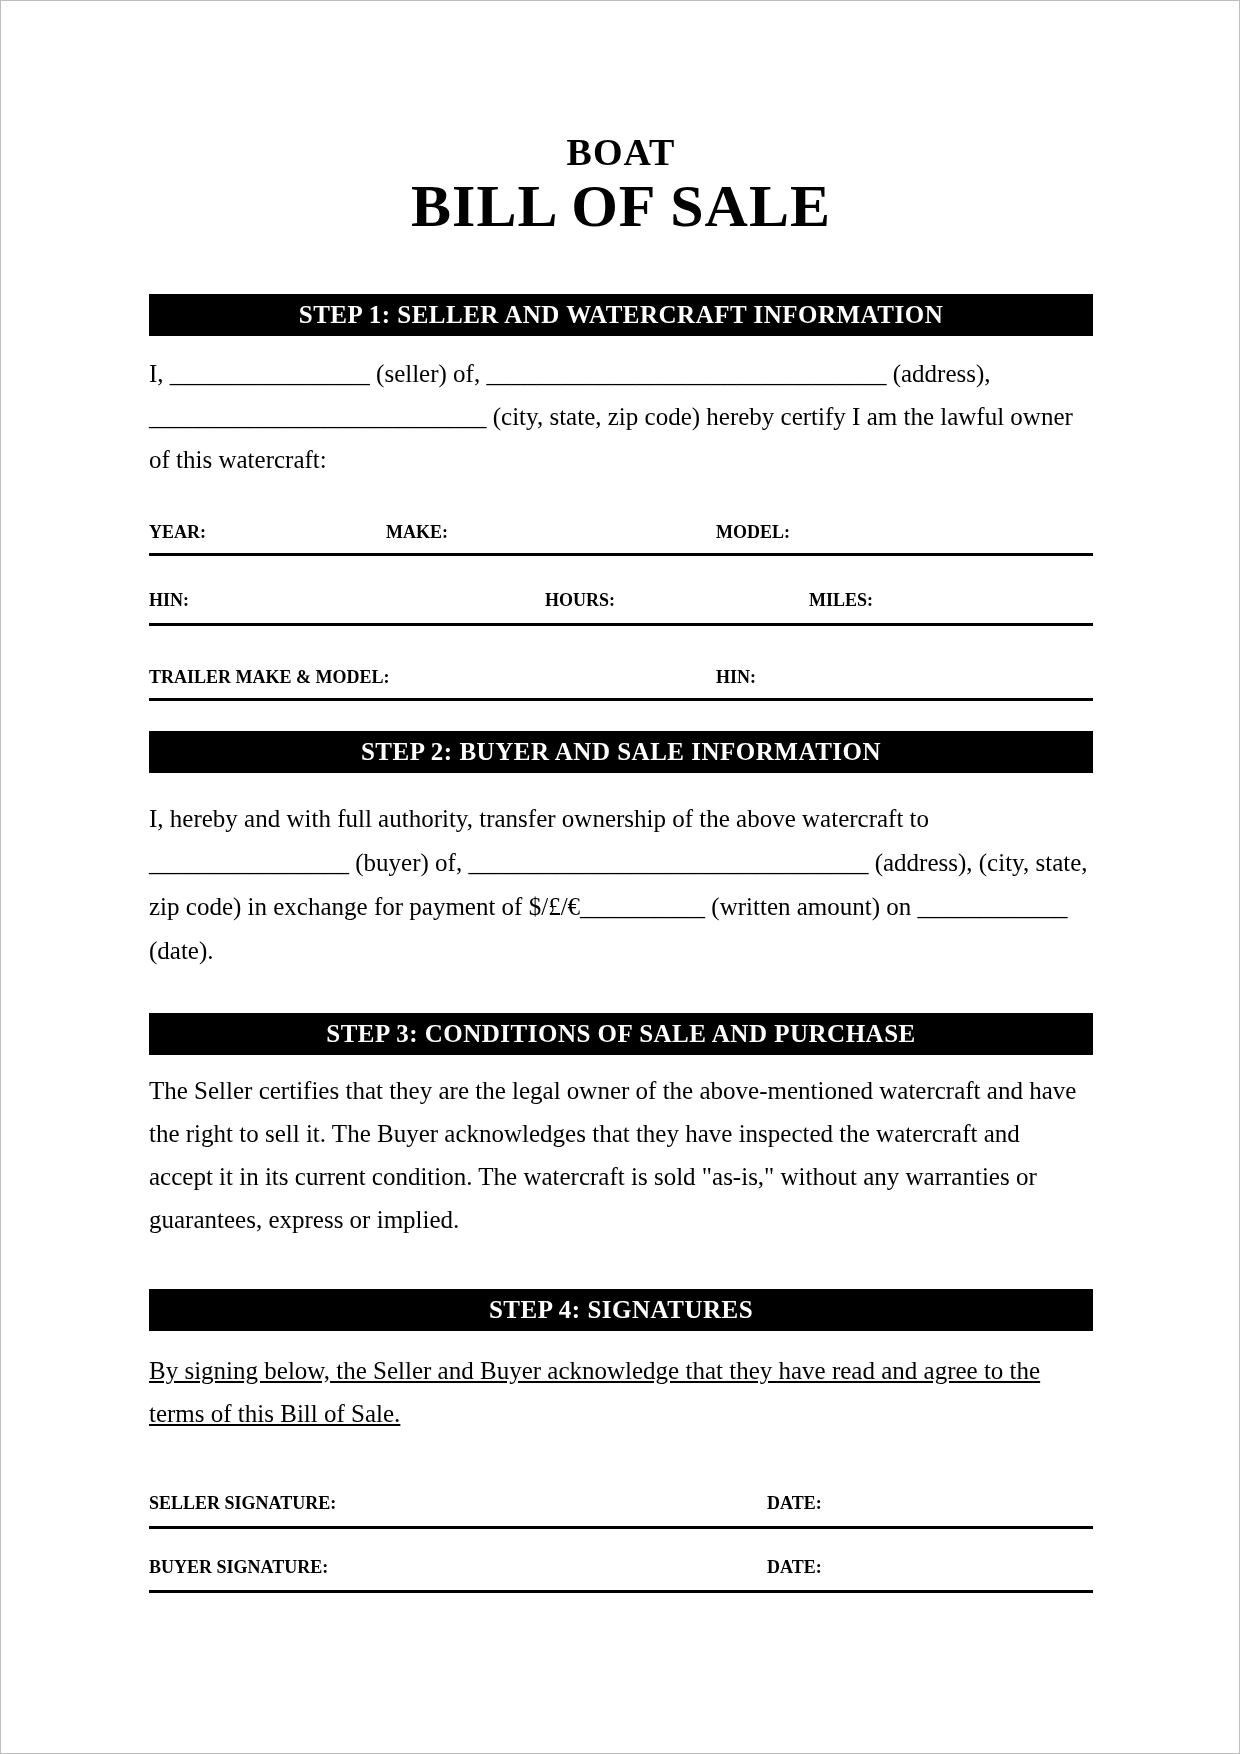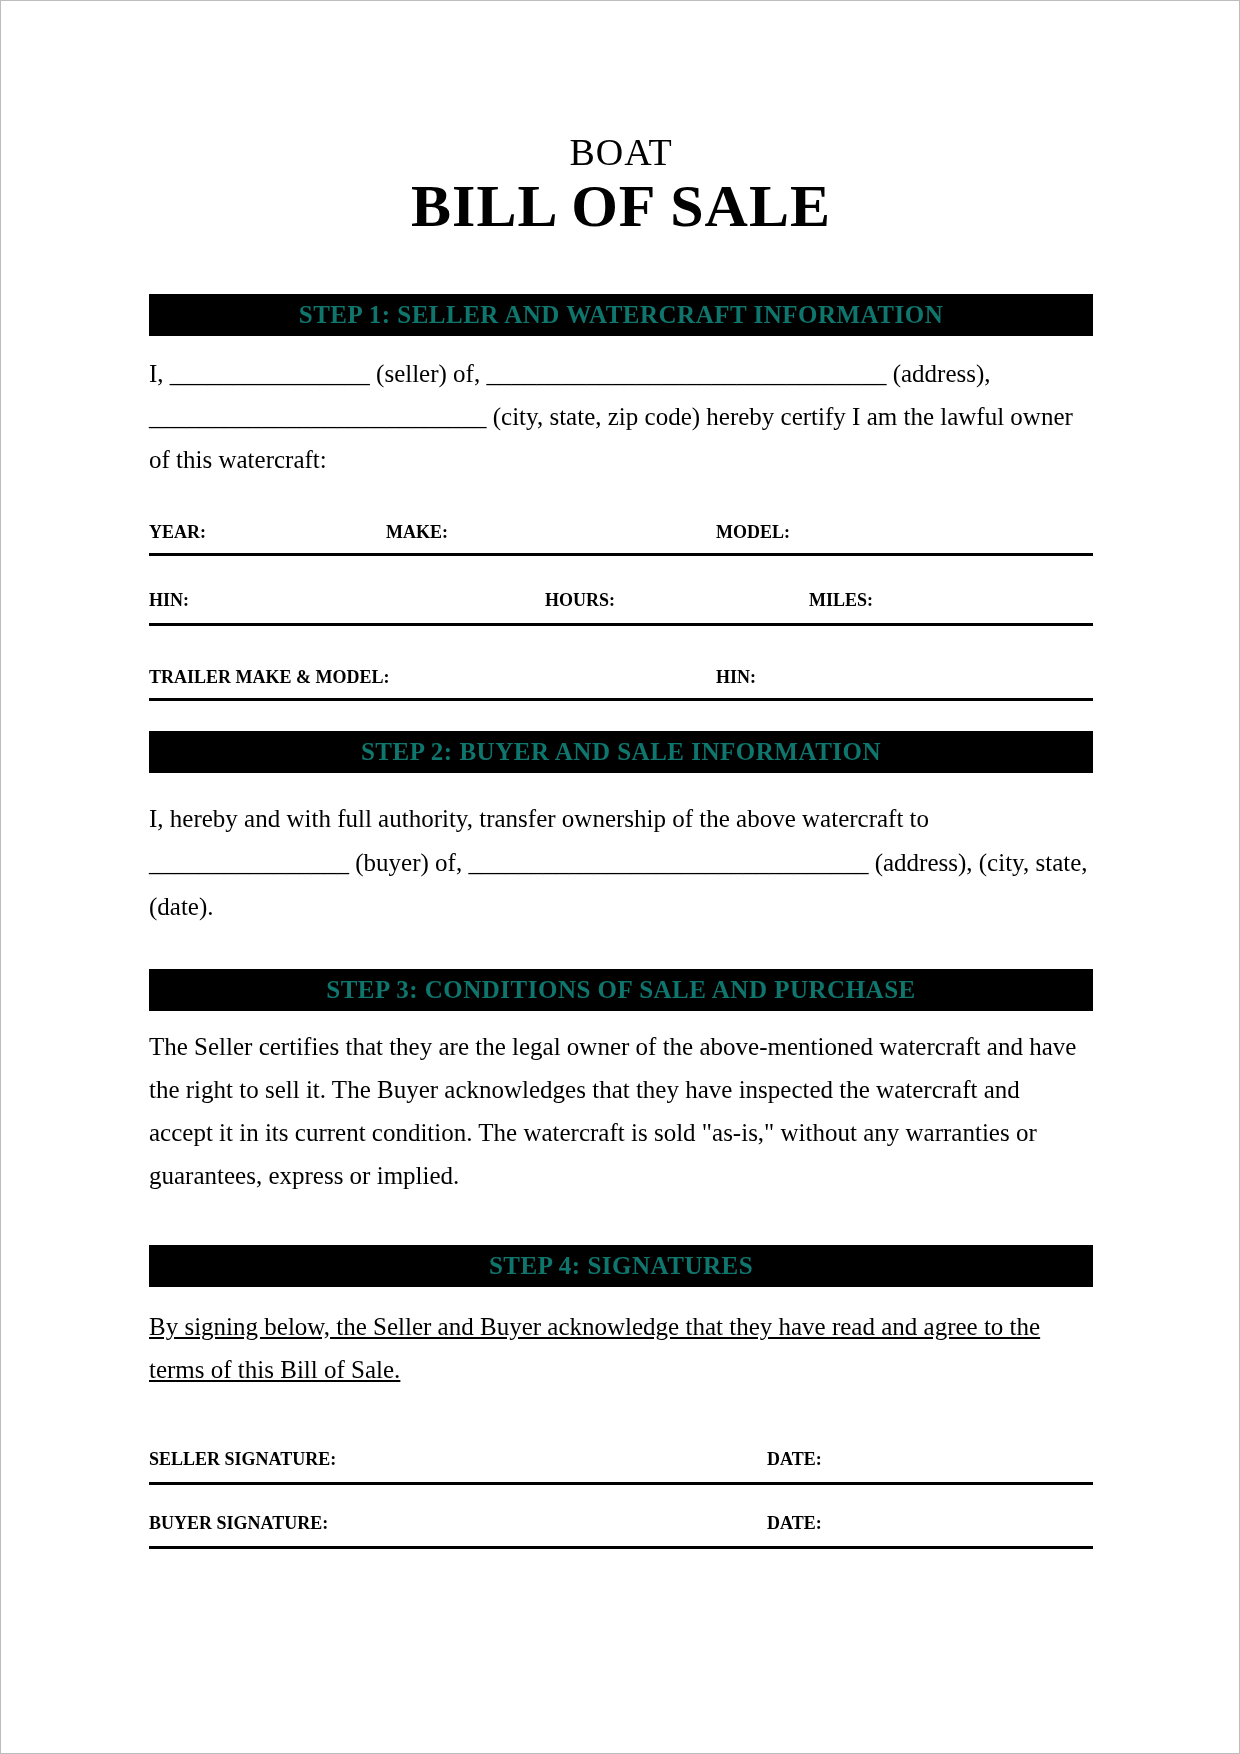--- a/index.html
+++ b/index.html
@@ -12,36 +12,36 @@
     background: #ffffff;
     color: #000000;
     font-family: "Liberation Serif", serif;
     overflow: hidden;
   }
   .content { width: 944px; margin-left: 148px; }
 
   .title-small {
     margin-top: 128px;
     font-size: 38px;
-    font-weight: normal;
+    font-weight: bold;
     line-height: 46px;
     text-align: center;
     letter-spacing: 1px;
   }
   .title-large {
     font-size: 60px;
     font-weight: bold;
     line-height: 62px;
     text-align: center;
     letter-spacing: 1px;
   }
 
   .bar {
     background: #000000;
-    color: #0f766e;
+    color: #ffffff;
     text-align: center;
     font-weight: bold;
     font-size: 25px;
     height: 42px;
     line-height: 42px;
     letter-spacing: 0.5px;
   }
   .bar1 { margin-top: 57px; }
   .bar2 { margin-top: 30px; }
   .bar3 { margin-top: 40px; }
@@ -110,20 +110,21 @@
     </div>
     <div class="field-row fr3">
       <span class="lbl off-0">TRAILER MAKE &amp; MODEL:</span>
       <span class="lbl off-567">HIN:</span>
     </div>
 
     <div class="bar bar2">STEP 2: BUYER AND SALE INFORMATION</div>
     <div class="para p2">
       <div class="line">I, hereby and with full authority, transfer ownership of the above watercraft to</div>
       <div class="line"><span class="blank">________________</span><span> (buyer) of, </span><span class="blank">________________________________</span><span> (address), (city, state,</span></div>
+      <div class="line"><span>zip code) in exchange for payment of $/£/€</span><span class="blank">__________</span><span> (written amount) on </span><span class="blank">____________</span></div>
       <div class="line">(date).</div>
     </div>
 
     <div class="bar bar3">STEP 3: CONDITIONS OF SALE AND PURCHASE</div>
     <div class="para p3">
       <div class="line">The Seller certifies that they are the legal owner of the above-mentioned watercraft and have</div>
       <div class="line">the right to sell it. The Buyer acknowledges that they have inspected the watercraft and</div>
       <div class="line">accept it in its current condition. The watercraft is sold "as-is," without any warranties or</div>
       <div class="line">guarantees, express or implied.</div>
     </div>

